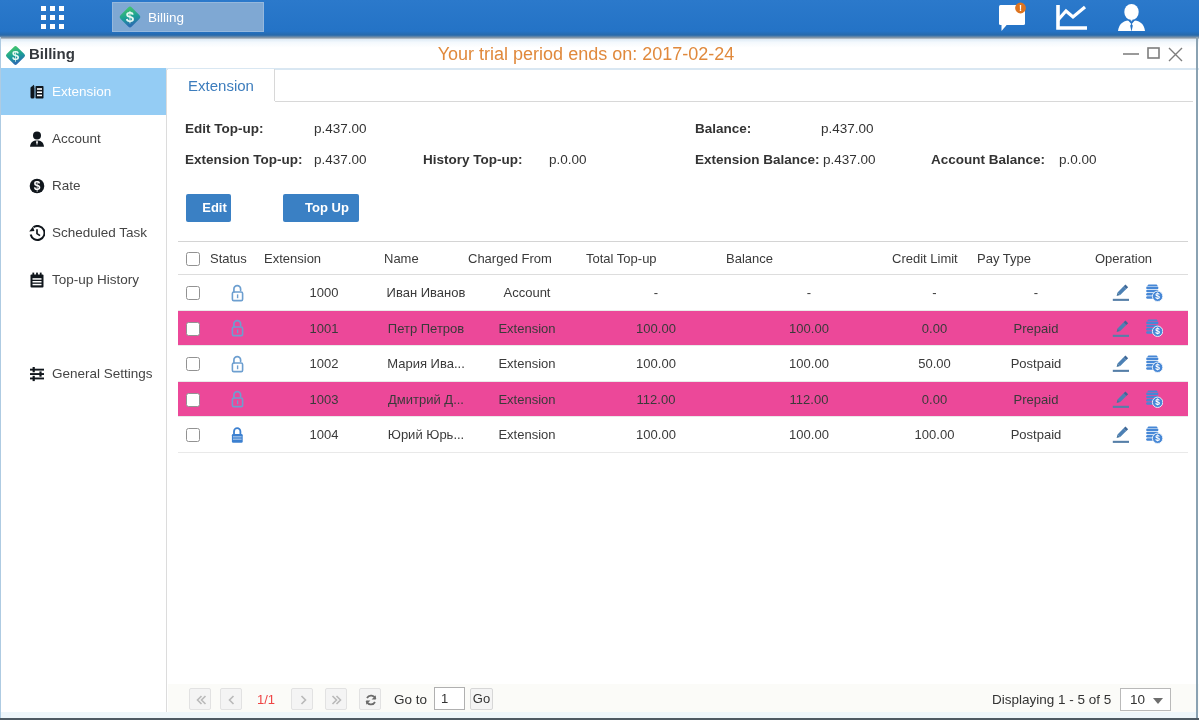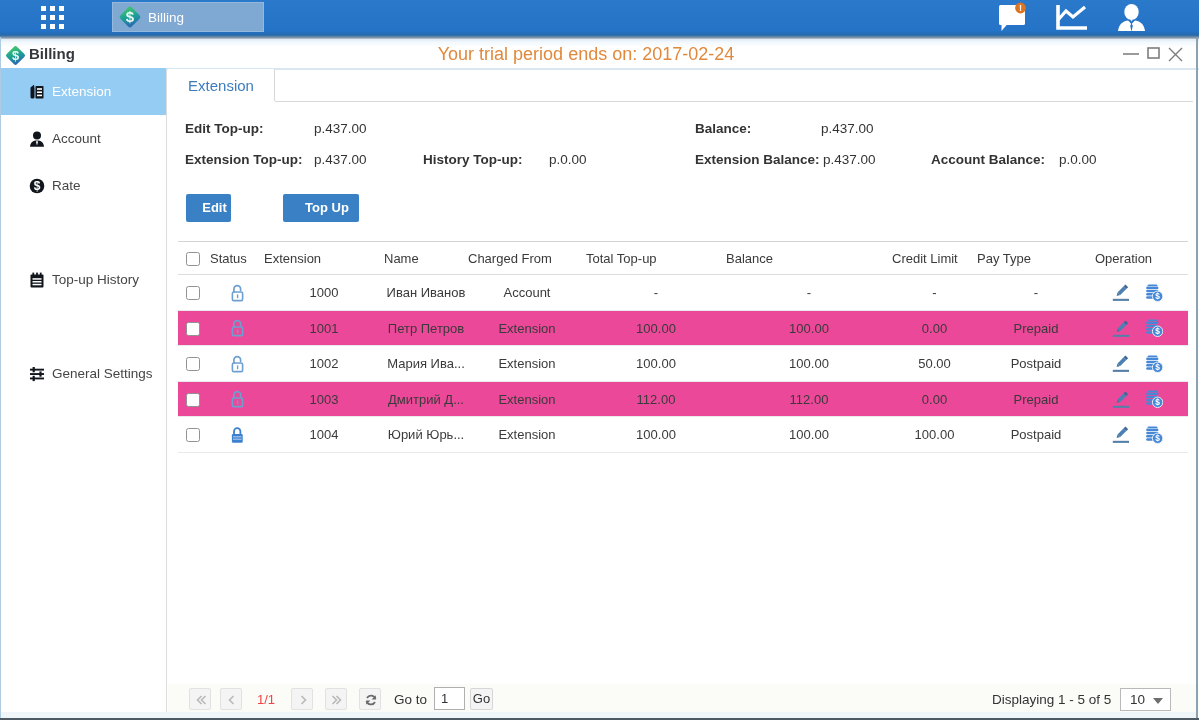--- a/index.html
+++ b/index.html
@@ -159,20 +159,28 @@
       <path d="M8 9.6 L7 11 L8 14.6 L9 11 Z" fill="#fff"></path>
     </svg>
     <span class="lb">Account</span>
   </div>
   <div class="sitem abs" style="top:162px;">
     <svg class="ic" viewBox="0 0 16 16">
       <circle cx="8" cy="8" r="7.3" fill="#10161c"></circle>
       <text x="8" y="12.4" font-size="12" font-weight="bold" fill="#fff" text-anchor="middle" font-family="Liberation Sans">$</text>
     </svg>
     <span class="lb">Rate</span>
+  </div>
+  <div class="sitem abs" style="top:209px;">
+    <svg class="ic" viewBox="0 0 16 16">
+      <path d="M3.2 3.2 A7 7 0 1 1 2.2 11" stroke="#10161c" stroke-width="2" fill="none" transform="rotate(14 8 8)"></path>
+      <path d="M0.2 6.6 L5.4 6 L4 1.4 Z" fill="#10161c"></path>
+      <path d="M8 4.2 L8 8.6 L11 10.6" stroke="#10161c" stroke-width="1.7" fill="none"></path>
+    </svg>
+    <span class="lb">Scheduled Task</span>
   </div>
   <div class="sitem abs" style="top:256px;">
     <svg class="ic" viewBox="0 0 16 16">
       <rect x="1.5" y="2.6" width="13" height="12.8" rx="1" fill="#10161c"></rect>
       <rect x="3.4" y="0.6" width="1.8" height="3.4" fill="#10161c"></rect>
       <rect x="7.1" y="0.6" width="1.8" height="3.4" fill="#10161c"></rect>
       <rect x="10.8" y="0.6" width="1.8" height="3.4" fill="#10161c"></rect>
       <rect x="3.5" y="6.2" width="9" height="1.5" fill="#fff"></rect>
       <rect x="3.5" y="9" width="9" height="1.5" fill="#fff"></rect>
       <rect x="3.5" y="11.8" width="9" height="1.5" fill="#fff"></rect>

